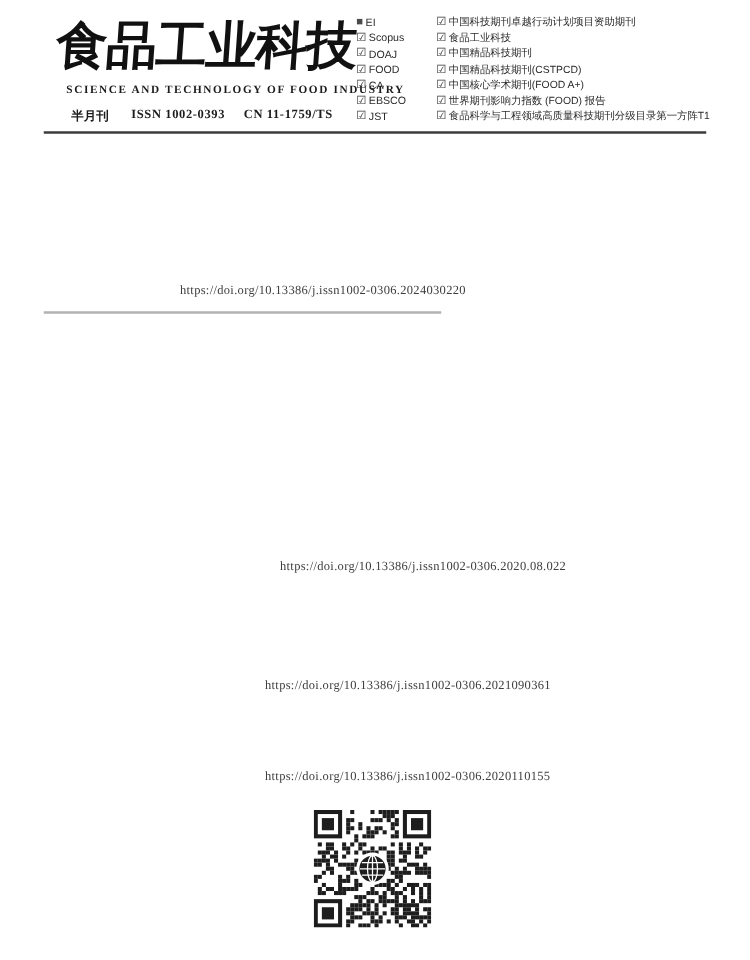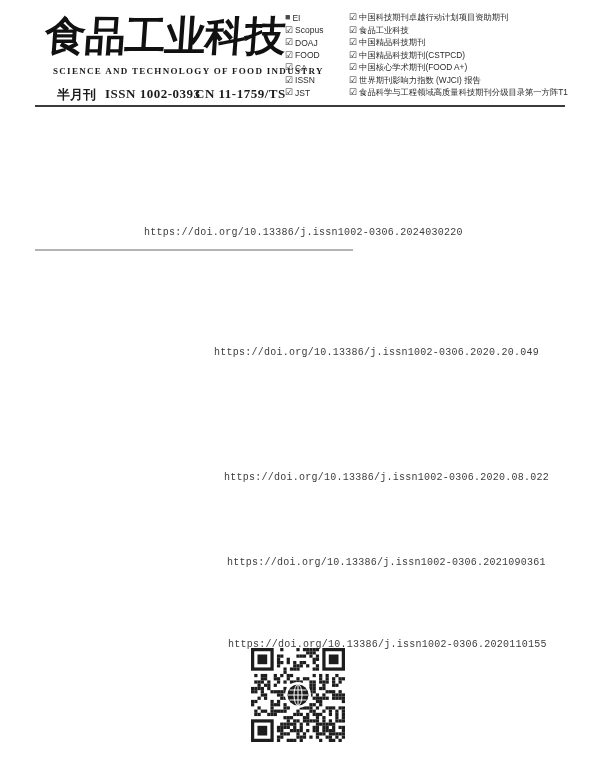--- a/index.html
+++ b/index.html
@@ -33,21 +33,21 @@
     font-family: "Liberation Serif", serif;
     font-weight: 700;
     font-size: 9px;
     letter-spacing: 1.3px;
     color: #1c1c1c;
     white-space: nowrap;
   }
   .pub-info {
     position: absolute; left: 57px; top: 86px;
     display: flex; gap: 0;
-    font-weight: 700; font-size: 13px; color: #1c1c1c;
+    font-weight: 700; font-size: 10px; color: #1c1c1c;
     white-space: nowrap;
   }
   .pub-info .freq { width: 48px; }
   .pub-info .issn { width: 90px; letter-spacing: 0.5px; }
   .pub-info .cn   { letter-spacing: 0.5px; }
 
   .index-table {
     position: absolute; left: 285px; top: 13px; width: 285px;
     display: flex; flex-direction: column; row-gap: 2.6px;
     font-family: "Liberation Sans", sans-serif;
@@ -61,21 +61,21 @@
   .cb.solid { color: #4a4a4a; }
 
   .header-rule {
     position: absolute; left: 35px; top: 105px; width: 530px; height: 2px;
     background: #3c3c3c;
   }
 
   
   .doi {
     position: absolute;
-    font-family: Liberation Mono, monospace;
+    font-family: Liberation Serif, serif;
     font-size: 10px;
     letter-spacing: 0.25px;
     color: #3d3d3d;
     white-space: nowrap;
     text-decoration: none;
     cursor: pointer;
     padding-left: 16px;
   }
   .divider {
     position: absolute; left: 35px; top: 249px; width: 318px; height: 2px;
@@ -149,47 +149,46 @@
           <span>CA</span>
         </span>
       <span class="idx-col2">
           <span class="cb">☑</span>
           <span>中国核心学术期刊(FOOD A+)</span>
         </span>
     </div>
     <div class="index-row">
       <span class="idx-col1">
           <span class="cb">☑</span>
-          <span>ISSN</span>
-        </span>
-      <span class="idx-col2">
-          <span class="cb">☑</span>
-          <span>世界期刊影响力指数 (WJCI) 报告</span>
+          <span>EBSCO</span>
+        </span>
+      <span class="idx-col2">
+          <span class="cb">☑</span>
+          <span>世界期刊影响力指数 (FOOD) 报告</span>
         </span>
     </div>
     <div class="index-row">
       <span class="idx-col1">
           <span class="cb">☑</span>
           <span>JST</span>
         </span>
       <span class="idx-col2">
           <span class="cb">☑</span>
           <span>食品科学与工程领域高质量科技期刊分级目录第一方阵T1</span>
         </span>
     </div>
   </div>
 
   <div class="header-rule"></div>
 
   <a class="doi" style="left:128px; top:227px;">https://doi.org/10.13386/j.issn1002-0306.2024030220</a>
   <div class="divider"></div>
-  <a class="doi" style="left:198px; top:347px;">https://doi.org/10.13386/j.issn1002-0306.2020.20.049</a>
-  <a class="doi" style="left:208px; top:472px;">https://doi.org/10.13386/j.issn1002-0306.2020.08.022</a>
-  <a class="doi" style="left:196px; top:557px;margin-left:15px;">https://doi.org/10.13386/j.issn1002-0306.2021090361</a>
-  <a class="doi" style="left:212px; top:616px;margin-top:23px;">https://doi.org/10.13386/j.issn1002-0306.2020110155</a>
+  <a class="doi" style="left:208px; top:448px;">https://doi.org/10.13386/j.issn1002-0306.2020.08.022</a>
+  <a class="doi" style="left:196px; top:543px;">https://doi.org/10.13386/j.issn1002-0306.2021090361</a>
+  <a class="doi" style="left:196px; top:616px;">https://doi.org/10.13386/j.issn1002-0306.2020110155</a>
 
   <div class="qr-wrap">
     <svg id="qr-svg" width="94" height="94" viewBox="0 0 94 94" xmlns="http://www.w3.org/2000/svg">
         <rect x="29.172413793103445" y="0" width="3.2413793103448274" height="3.2413793103448274" fill="#1d1d1d"></rect>
         <rect x="45.37931034482759" y="0" width="3.2413793103448274" height="3.2413793103448274" fill="#1d1d1d"></rect>
         <rect x="51.86206896551724" y="0" width="3.2413793103448274" height="3.2413793103448274" fill="#1d1d1d"></rect>
         <rect x="55.103448275862064" y="0" width="3.2413793103448274" height="3.2413793103448274" fill="#1d1d1d"></rect>
         <rect x="58.34482758620689" y="0" width="3.2413793103448274" height="3.2413793103448274" fill="#1d1d1d"></rect>
         <rect x="61.58620689655172" y="0" width="3.2413793103448274" height="3.2413793103448274" fill="#1d1d1d"></rect>
         <rect x="64.82758620689654" y="0" width="3.2413793103448274" height="3.2413793103448274" fill="#1d1d1d"></rect>

